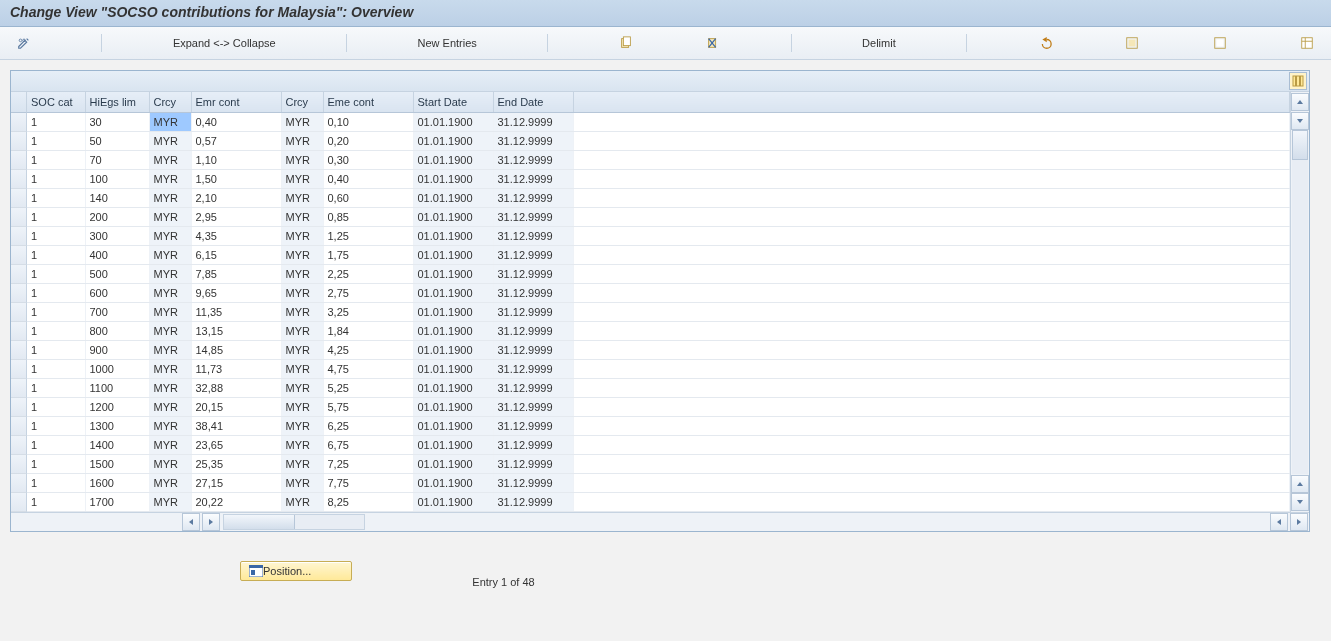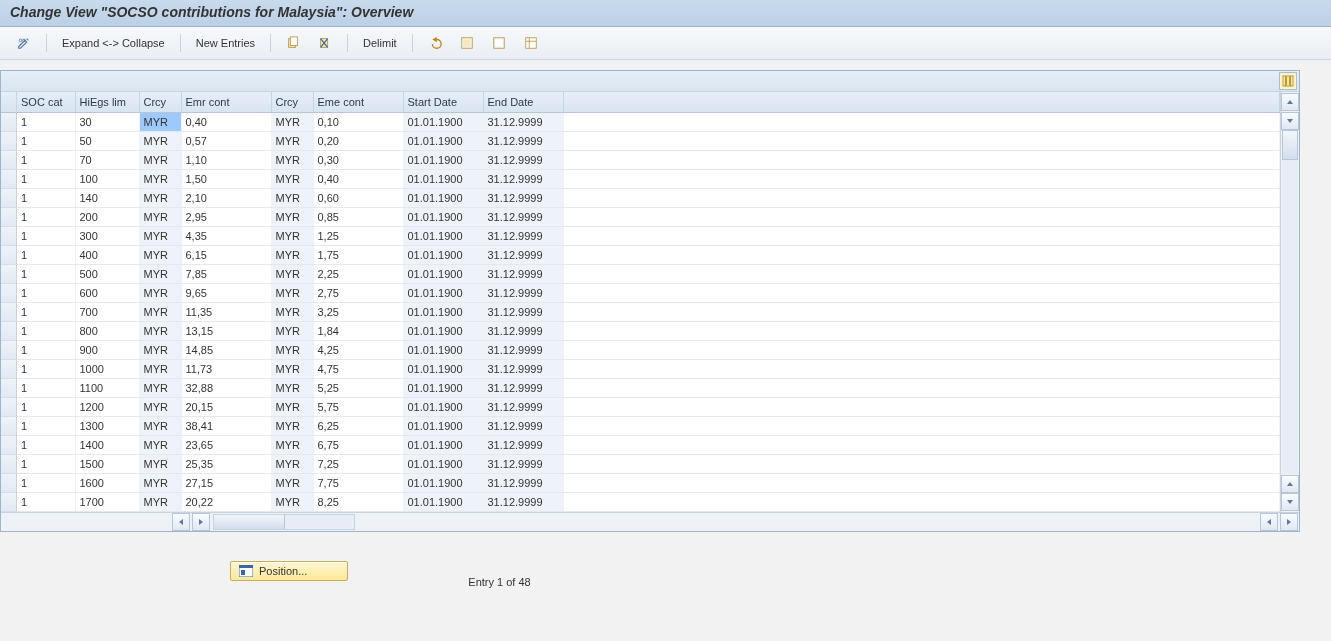--- a/index.html
+++ b/index.html
@@ -22,27 +22,28 @@
     color: #333;
   }
   .toolbar {
     background: linear-gradient(#f7f9fb, #e9eef4);
     border-bottom: 1px solid #c6d3e1;
     padding: 4px 10px;
     display: flex;
     align-items: center;
     gap: 4px;
     height: 24px;
+    justify-content: space-between;
   }
   .tb-btn { display:inline-flex; align-items:center; gap:4px; padding:2px 6px;
             border:1px solid transparent; border-radius:3px; cursor:default; }
   .tb-sep { width:1px; height:18px; background:#c6d3e1; margin:0 4px;}
   .icon { width:14px; height:14px; display:inline-block;}
 
-  .content-pad { padding:10px 10px 0 0; }
+  .content-pad { padding:10px 10px 0 10px; }
   .grid-frame {
     border:1px solid #9bb5cf;
     background:#fafcfe;
     position:relative;
     width: 1300px;
     box-sizing:border-box;
   }
   .grid-header-strip {
     display:flex;
     align-items:center;
@@ -83,21 +84,21 @@
               background:linear-gradient(#f2f6fb,#d3deeb); border:1px solid #b6c6d8;}
   .hscroll { display:flex; align-items:center; background:#eef2f7; height:18px;
              border-top:1px solid #c6d3e1;}
   .hscroll .sb-btn { margin:0 1px;}
   .hscroll .htrack { flex:0 0 140px; height:14px; background:#e8edf4; border:1px solid #c6d3e1;
                      position:relative; margin:0 2px;}
   .hscroll .hthumb { position:absolute; top:0; bottom:0; left:0; width:70px;
                      background:linear-gradient(#f2f6fb,#d3deeb); border-right:1px solid #b6c6d8;}
 
   .footer-area { padding:22px 0 0 230px; display:flex; align-items:center; gap:120px;}
-  .pos-btn { display:inline-flex; align-items:flex-end; gap:6px;
+  .pos-btn { display:inline-flex; align-items:flex-end; 
              background:linear-gradient(#fff6d2,#ffe999); border:1px solid #c7ad55;
              padding:3px 40px 3px 8px; border-radius:2px; box-shadow:0 1px 0 #fff inset;
              cursor:pointer;}
   .entry-txt { color:#333;margin-top:22px; }
 
   col.c-soc  { width:58px;}
   col.c-lim  { width:64px;}
   col.c-crcy { width:42px;}
   col.c-emr  { width:90px;}
   col.c-crcy2{ width:42px;}

